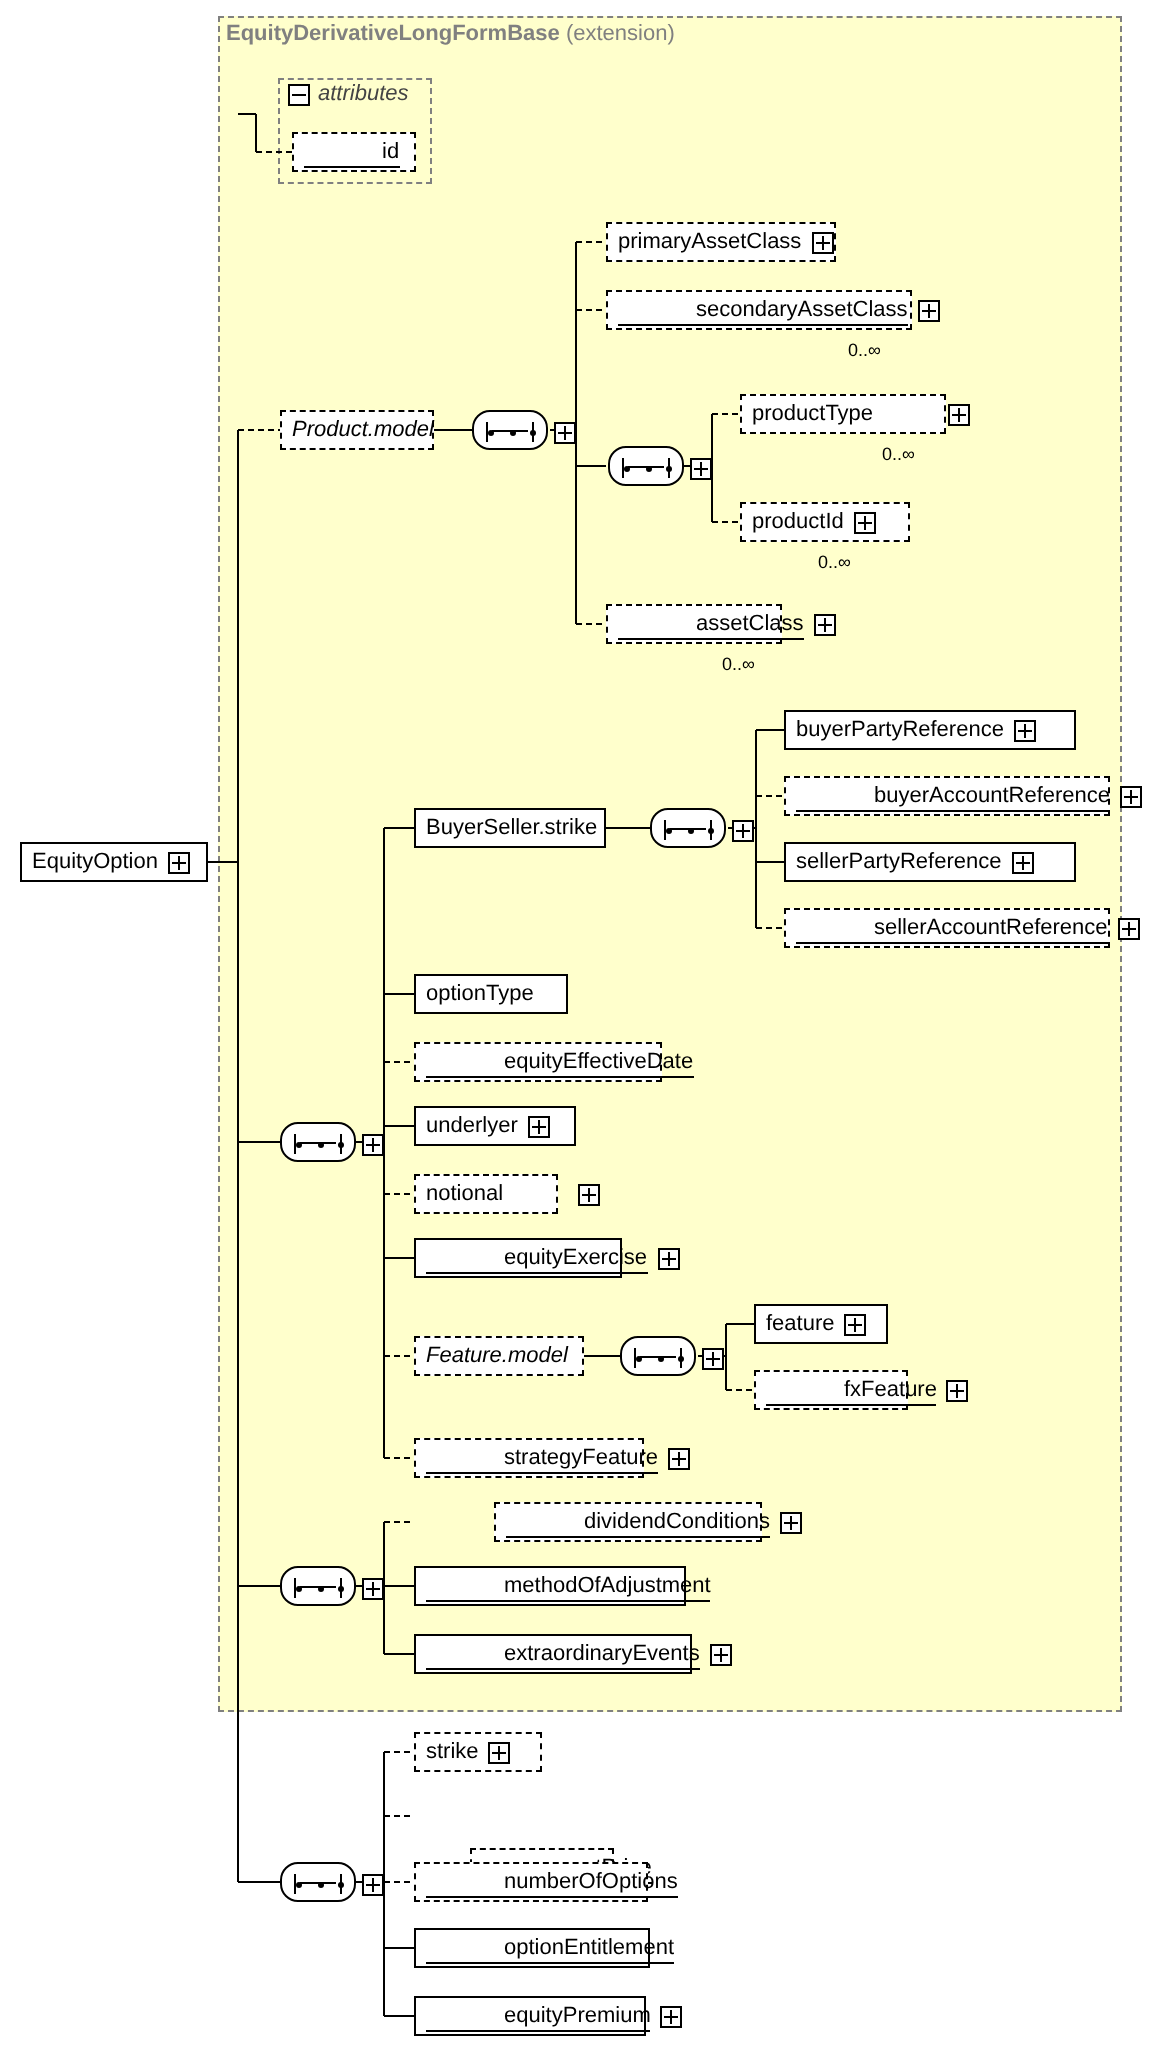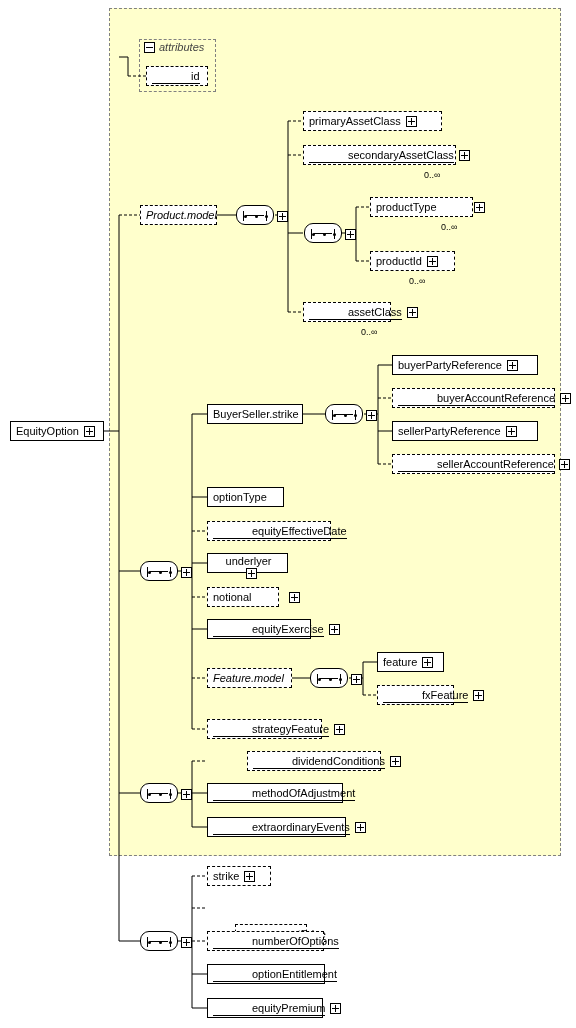--- a/index.html
+++ b/index.html
@@ -130,20 +130,24 @@
   }
 
   svg#wires{position:absolute;left:0;top:0;width:576px;height:1028px;pointer-events:none;}
 </style>
 </head>
 <body>
 
 <div id="canvas">
 
   <div id="extpanel"></div>
+  <div id="extlabel">
+    <b>EquityDerivativeLongFormBase</b>
+    <span>(extension)</span>
+  </div>
 
   <div id="attrpanel"></div>
   <div id="attrhdr">
     <span class="minus">
         <i></i>
       </span>
     <span>attributes</span>
   </div>
 
   <svg id="wires">
@@ -257,21 +261,21 @@
         <s></s>
         <s></s>
         <s></s>
       </div>
   </div>
   <div class="seqplus" style="left:345px;top:229px;">
       <i class="h"></i>
       <i class="v"></i>
     </div>
 
-  <div class="node dashed" style="left:303px;top:111px;width:139px;">
+  <div class="node dashed" style="left:303px;top:111px;width:115px;">
     <span class="lbl">primaryAssetClass</span>
     <span class="plus">
         <i class="h"></i>
         <i class="v"></i>
       </span>
   </div>
   <div class="node dashed" style="left:303px;top:145px;width:153px;">
     <span class="lbl ul">secondaryAssetClass</span>
     <span class="plus">
         <i class="h"></i>
@@ -368,21 +372,21 @@
         <i class="v"></i>
       </span>
   </div>
 
   <div class="node" style="left:207px;top:487px;width:77px;">
     <span class="lbl">optionType</span>
   </div>
   <div class="node dashed" style="left:207px;top:521px;width:124px;">
     <span class="lbl ul">equityEffectiveDate</span>
   </div>
-  <div class="node" style="left:207px;top:553px;width:81px;flex-direction:column;">
+  <div class="node" style="left:207px;top:553px;width:81px;">
     <span class="lbl">underlyer</span>
     <span class="plus">
         <i class="h"></i>
         <i class="v"></i>
       </span>
   </div>
   <div class="node dashed" style="left:207px;top:587px;width:72px;gap:32px;">
     <span class="lbl">notional</span>
     <span class="plus">
         <i class="h"></i>

